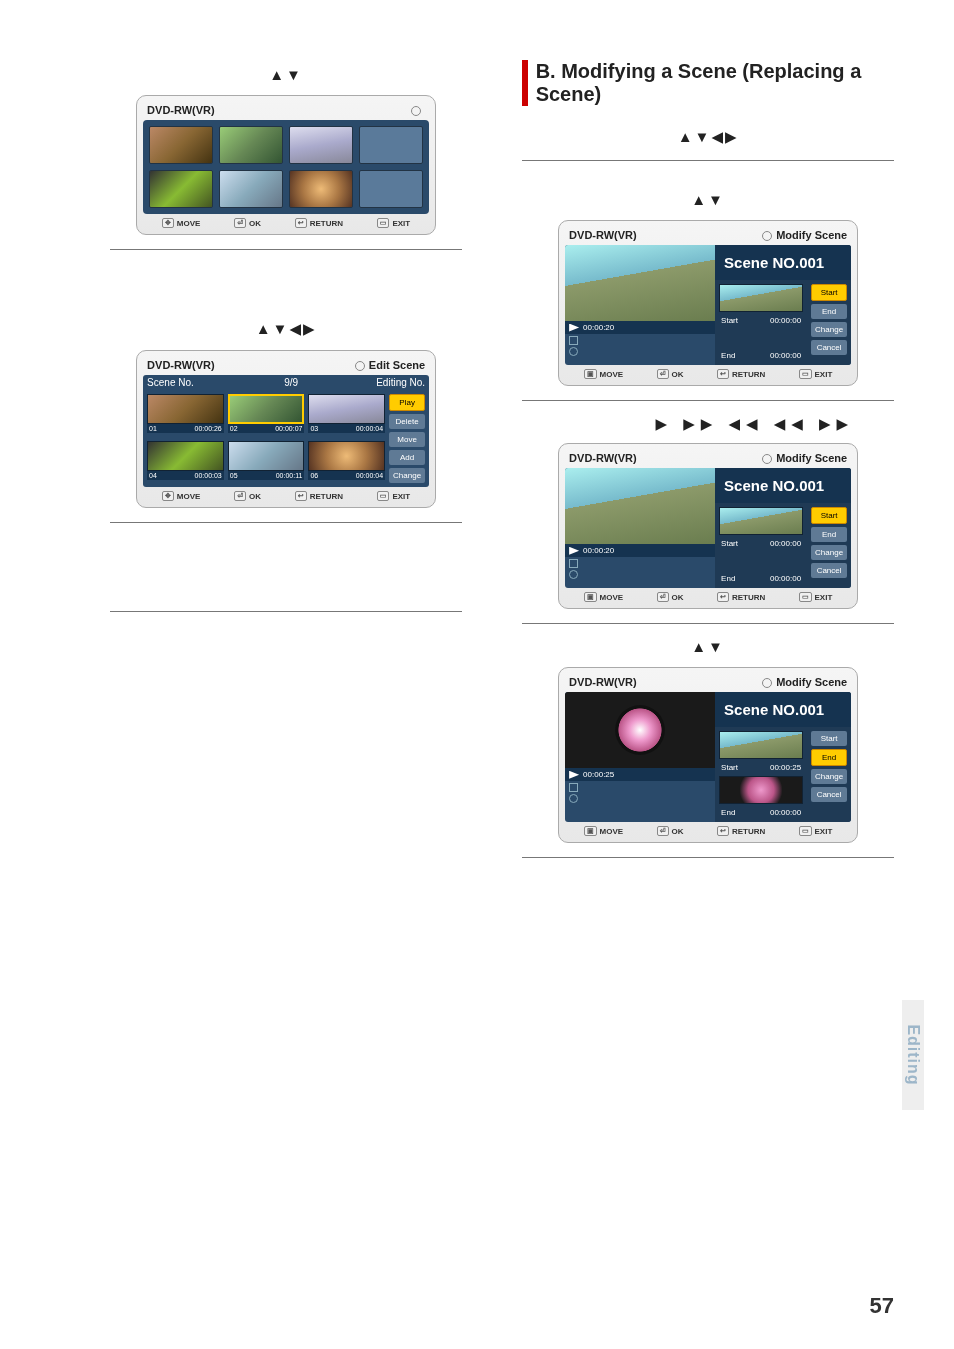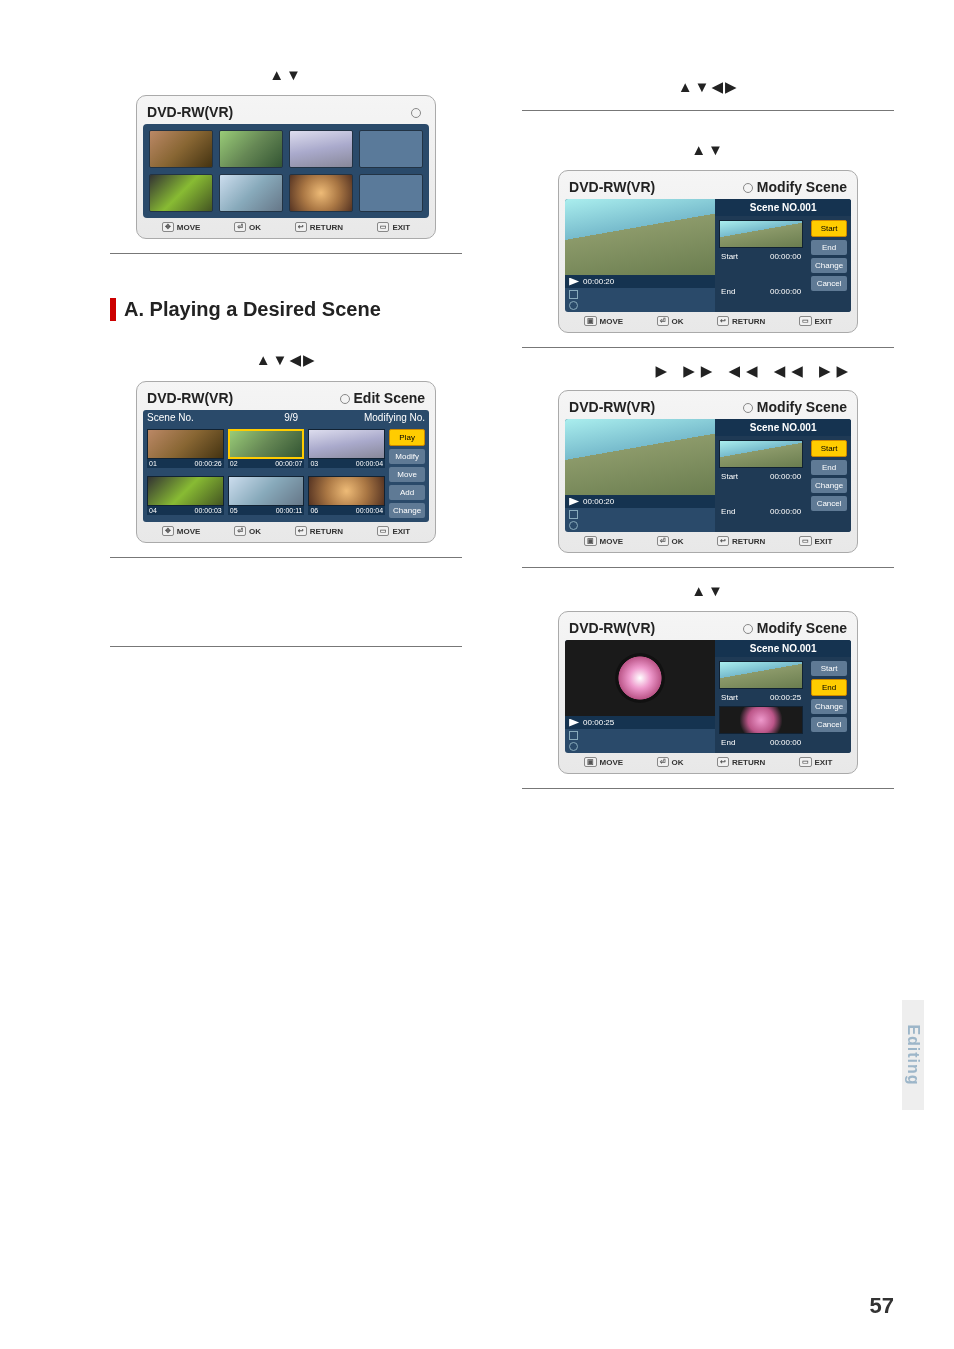--- a/index.html
+++ b/index.html
@@ -52,21 +52,21 @@
     border-radius: 10px;
     background: linear-gradient(#f5f5f5,#e8e8e8);
     padding: 6px;
     font-size: 10px;
   }
   .osd .titlebar {
     display: flex;
     justify-content: space-between;
     align-items: center;
     font-weight: bold;
-    font-size: 14px;
+    font-size: 11px;
     padding: 2px 4px 4px;
   }
   .osd .titlebar .disc-icon {
     display: inline-block;
     width: 10px; height: 10px;
     border: 1px solid #888;
     border-radius: 50%;
     margin-right: 4px;
     vertical-align: middle;
   }
@@ -214,26 +214,26 @@
   }
   .mod-left .icons .cl {
     display:inline-block; width:9px; height:9px; border:1px solid #8ab; border-radius:50%;
   }
   .mod-right {
     flex:1;
     background: #1f3a55;
     padding: 0;
   }
   .mod-right .scene-title {
-    text-align: center;
+    text-align: left;
     background: #153350;
     color: #fff;
-    font-size: 10px;
+    font-size: 15px;
     font-weight: bold;
-    padding: 3px;
+    padding: 9px;
   }
   .mod-right .content {
     display: flex;
     padding: 4px;
     gap: 4px;
   }
   .mod-right .se-pane {
     flex:1;
     display:flex;
     flex-direction:column;
@@ -338,36 +338,32 @@
             <span class="fkey">▭</span>
             <span>EXIT</span>
           </span>
       </div>
     </div>
 
     <hr class="thin">
 
     <div style="height:30px;"></div>
 
-    <div class="section-heading">
-      <span class="bar"></span>
-      <span>A. Playing a Desired Scene</span>
-    </div>
     <div style="height:20px;"></div>
     <div class="arrows-row">▲▼◀▶</div>
 
     <div class="osd">
       <div class="titlebar">
         <span>DVD-RW(VR)</span>
         <span><span class="disc-icon"></span><b>Edit Scene</b></span>
       </div>
       <div class="hdr-row">
         <div class="c1">Scene No.</div>
         <div class="c2">9/9</div>
-        <div class="c3">Modifying No.</div>
+        <div class="c3">Editing No.</div>
       </div>
       <div class="edit-body">
         <div class="edit-grid">
           <div class="edit-cell">
             <div class="timg" style="background:linear-gradient(135deg,#b86,#863,#431);"></div>
             <div class="tlabel">
                 <span>01</span>
                 <span>00:00:26</span>
               </div>
           </div>
@@ -402,21 +398,21 @@
           <div class="edit-cell">
             <div class="timg" style="background:radial-gradient(circle,#eb7,#a74,#532);"></div>
             <div class="tlabel">
                 <span>06</span>
                 <span>00:00:04</span>
               </div>
           </div>
         </div>
         <div class="side-buttons">
           <div class="sbtn sel">Play</div>
-          <div class="sbtn">Modify</div>
+          <div class="sbtn">Delete</div>
           <div class="sbtn">Move</div>
           <div class="sbtn">Add</div>
           <div class="sbtn">Change</div>
         </div>
       </div>
       <div class="footer">
         <span>
             <span class="fkey">✥</span>
             <span>MOVE</span>
           </span>
@@ -434,20 +430,24 @@
           </span>
       </div>
     </div>
 
     <hr class="thin">
     <div style="height:60px;"></div>
     <hr class="thin">
   </div>
 
   <div class="col-right">
+    <div class="section-heading">
+      <span class="bar"></span>
+      <span>B. Modifying a Scene (Replacing a Scene)</span>
+    </div>
     <div style="height:12px;"></div>
     <div class="arrows-row">▲▼◀▶</div>
     <hr class="thin">
     <div style="height:10px;"></div>
     <div class="arrows-row">▲▼</div>
 
     <div class="osd">
       <div class="titlebar">
         <span>DVD-RW(VR)</span>
         <span><span class="disc-icon"></span><b>Modify Scene</b></span>

